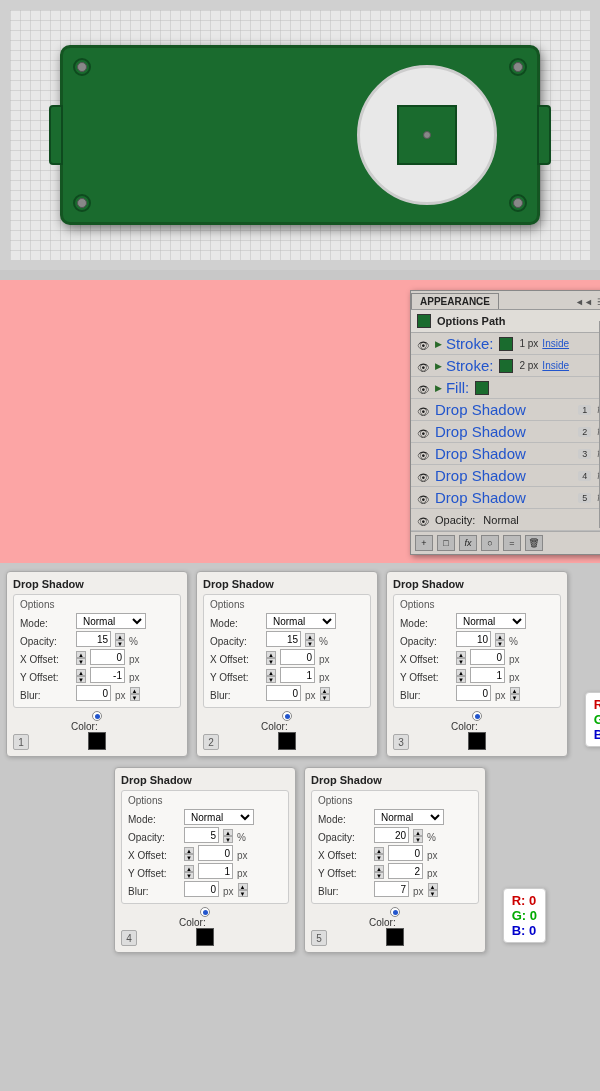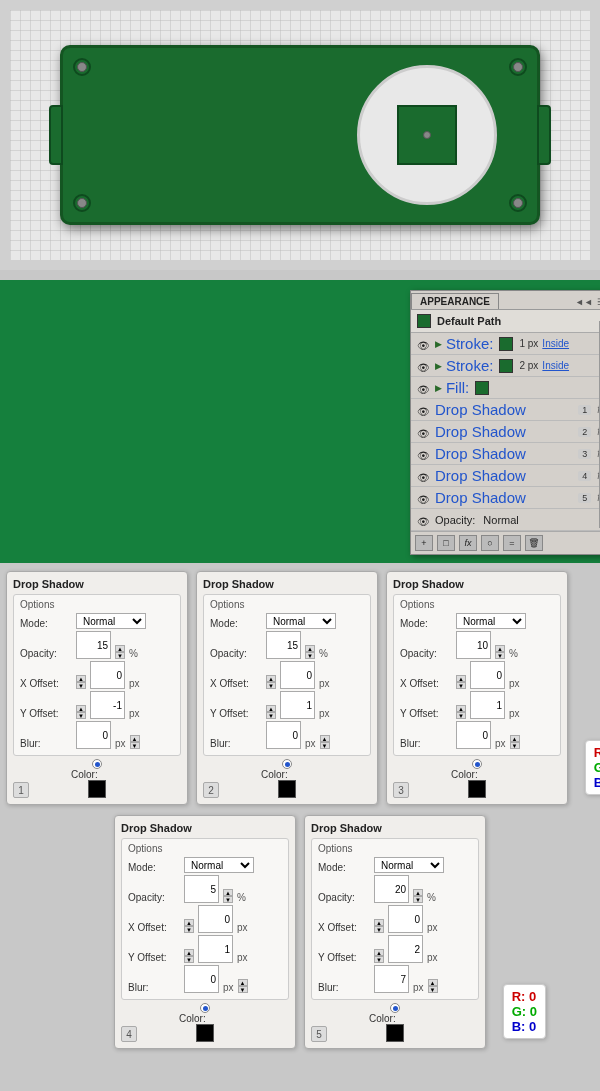--- a/index.html
+++ b/index.html
@@ -271,21 +271,21 @@
       background: #fff;
       border: 1px solid #aaa;
       height: 16px;
       padding: 0 2px;
       width: 70px;
     }
     .shadow-field-input {
       font-size: 10px;
       background: #fff;
       border: 1px solid #aaa;
-      height: 28px;
+      height: 16px;
       width: 35px;
       padding: 0 2px;
       text-align: right;
     }
     .shadow-field-unit {
       font-size: 10px;
       color: #555;
     }
     .shadow-stepper {
       display: flex;
@@ -385,34 +385,34 @@
       <div class="pcb-circle-area">
         <div class="pcb-circle-inner">
           <div class="pcb-screw"></div>
         </div>
       </div>
     </div>
   </div>
 </div>
 
 <div style="height:10px; background:#c8c8c8;"></div>
-<div style="display:flex; justify-content:center; background:#15803d; padding-bottom:8px;">
+<div style="display:flex; justify-content:center; background:#fca5a5; padding-bottom:8px;">
   <div class="appearance-panel">
 
     <div style="background:#d4d0cb; border-bottom:1px solid #999; display:flex; align-items:flex-end; padding:2px 4px 0 0;">
       <div class="panel-tab">APPEARANCE</div>
       <div style="margin-left:auto; display:flex; gap:4px; padding-bottom:2px; font-size:9px; color:#555;">
         <span>◄◄</span>
         <span>☰</span>
       </div>
     </div>
 
     <div class="panel-header-row">
       <div class="color-swatch" style="background:#1a6b2e;"></div>
-      <span>Default Path</span>
+      <span>Options Path</span>
     </div>
 
     <div class="panel-row">
       <span class="eye-icon"></span>
       <span class="arrow-icon">▶</span>
       <span class="row-label">Stroke:</span>
       <div class="row-swatch" style="background:#1a6b2e;"></div>
       <span class="row-value">1 px</span>
       <span class="row-inside">Inside</span>
     </div>

